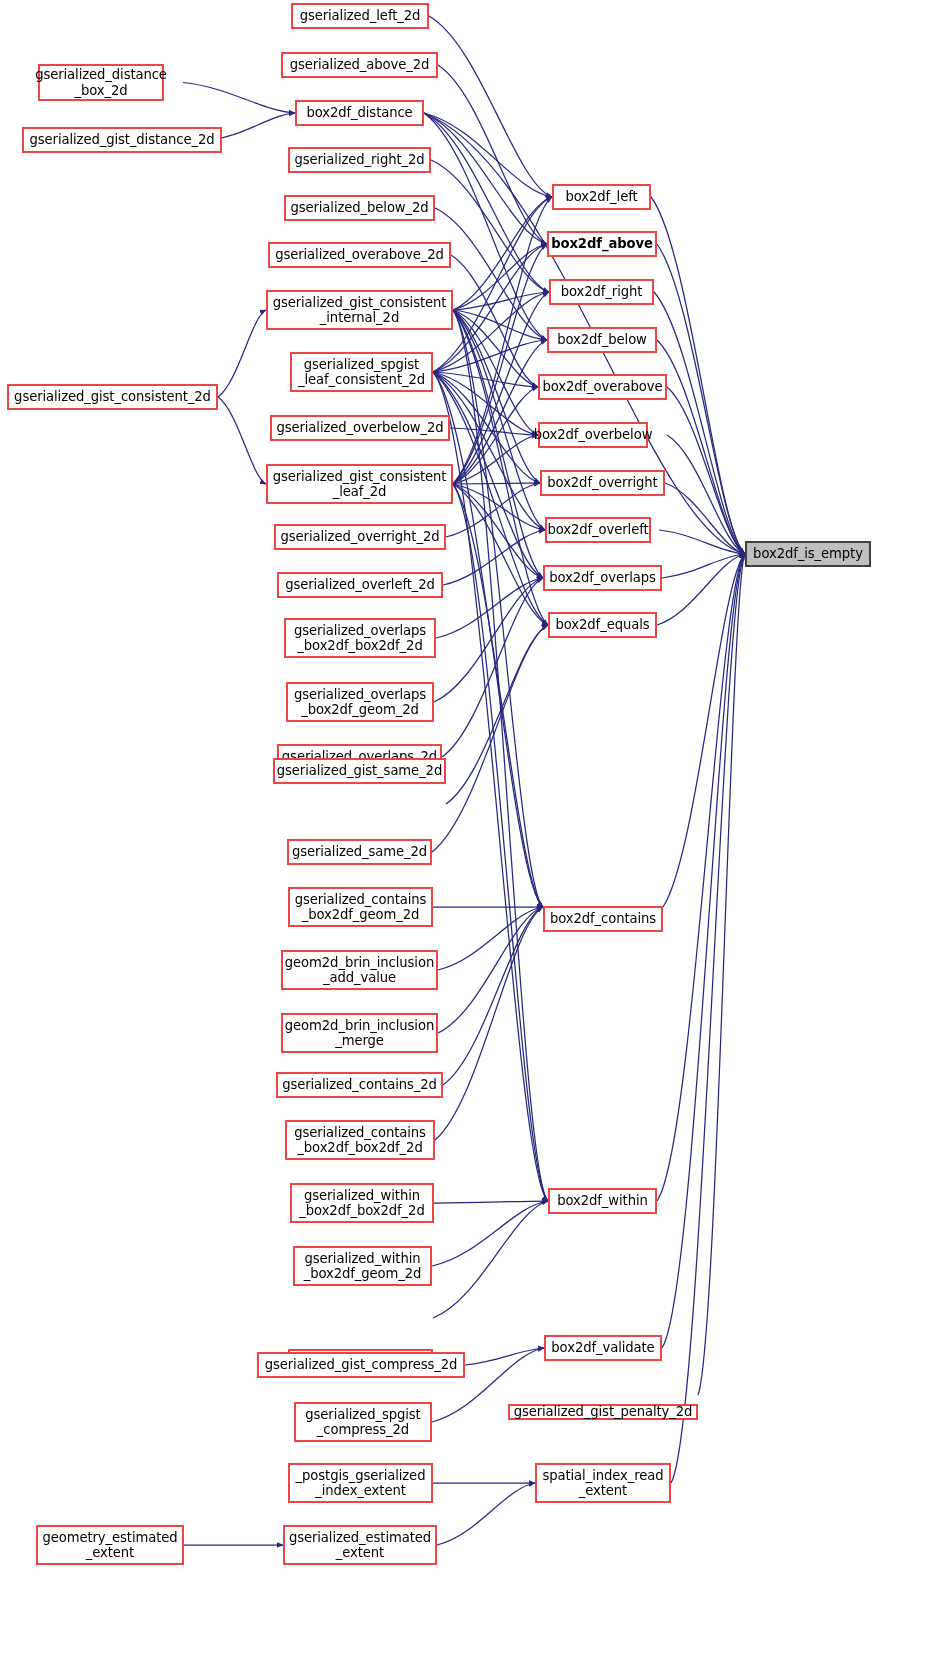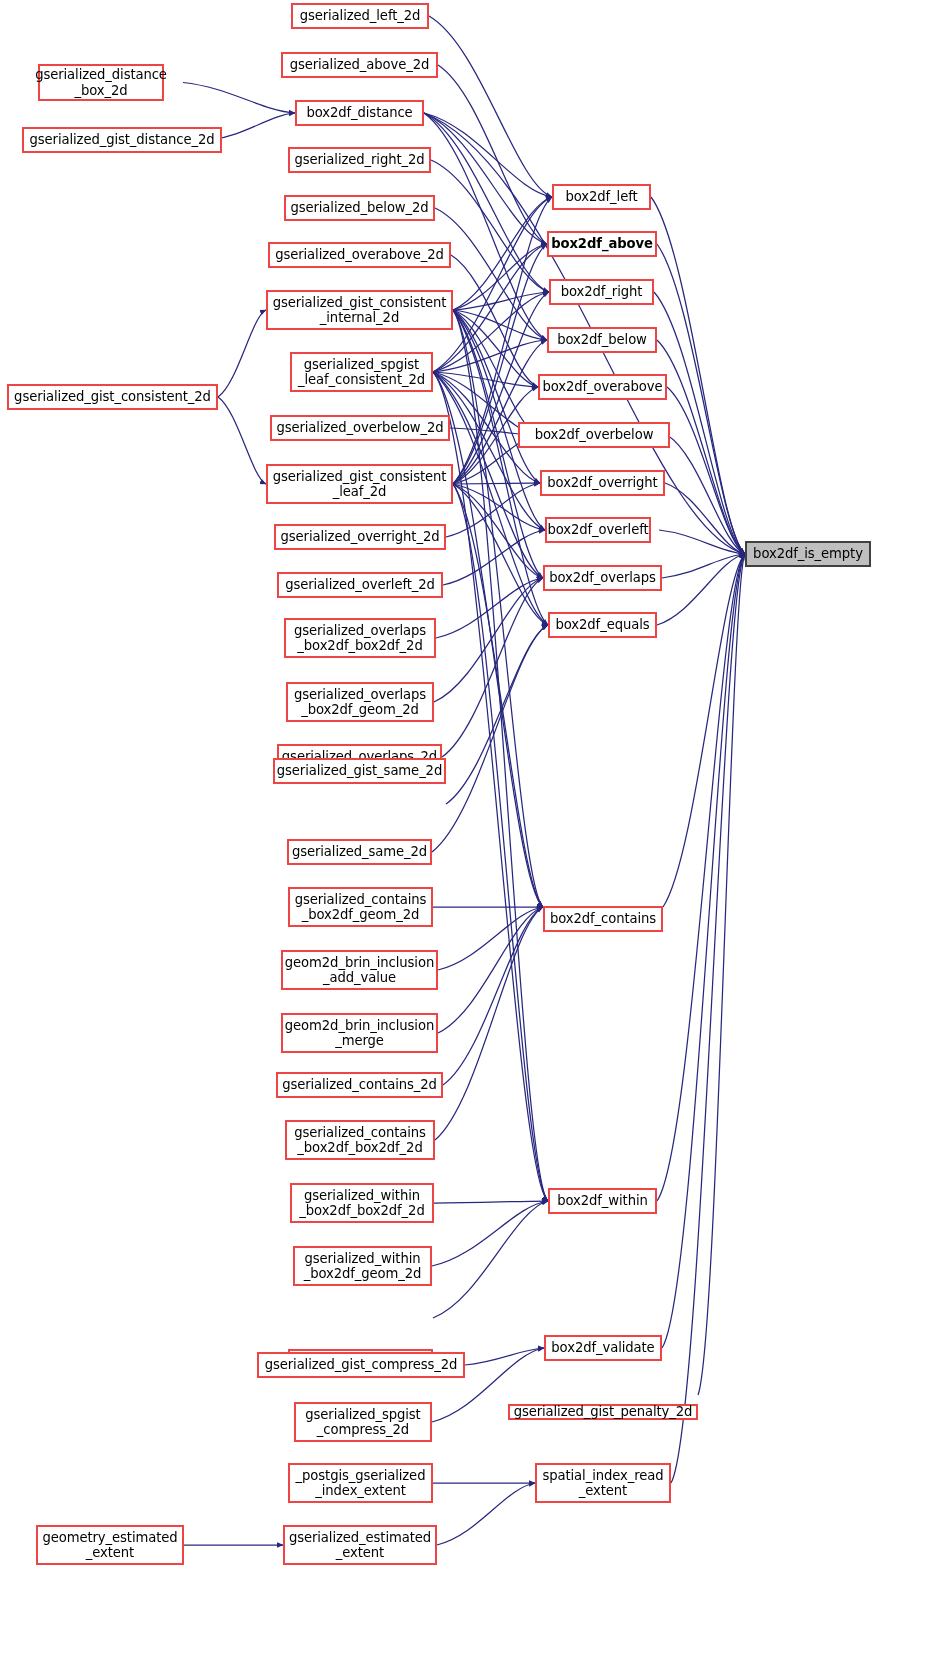--- a/index.html
+++ b/index.html
@@ -144,21 +144,21 @@
       <div class="node" style="left: 547px; top: 231px; width: 110px; height: 26px; font-weight: bold;">box2df_above</div>
       <div class="node" style="left: 268px; top: 242px; width: 183px; height: 26px;">gserialized_overabove_2d</div>
       <div class="node" style="left: 549px; top: 279px; width: 105px; height: 26px;">box2df_right</div>
       <div class="node" style="left: 266px; top: 290px; width: 187px; height: 40px;">gserialized_gist_consistent
 _internal_2d</div>
       <div class="node" style="left: 547px; top: 327px; width: 110px; height: 26px;">box2df_below</div>
       <div class="node" style="left: 290px; top: 352px; width: 143px; height: 40px;">gserialized_spgist
 _leaf_consistent_2d</div>
       <div class="node" style="left: 538px; top: 374px; width: 129px; height: 26px;">box2df_overabove</div>
       <div class="node" style="left: 270px; top: 415px; width: 180px; height: 26px;">gserialized_overbelow_2d</div>
-      <div class="node" style="left: 518px; top: 422px; width: 152px; height: 26px;">box2df_overbelow</div>
+      <div class="node" style="left: 538px; top: 422px; width: 110px; height: 26px;">box2df_overbelow</div>
       <div class="node" style="left: 7px; top: 384px; width: 211px; height: 26px;">gserialized_gist_consistent_2d</div>
       <div class="node" style="left: 266px; top: 464px; width: 187px; height: 40px;">gserialized_gist_consistent
 _leaf_2d</div>
       <div class="node" style="left: 540px; top: 470px; width: 125px; height: 26px;">box2df_overright</div>
       <div class="node" style="left: 274px; top: 524px; width: 172px; height: 26px;">gserialized_overright_2d</div>
       <div class="node" style="left: 545px; top: 517px; width: 106px; height: 26px;">box2df_overleft</div>
       <div class="node highlight" style="left: 745px; top: 541px; width: 126px; height: 26px;">box2df_is_empty</div>
       <div class="node" style="left: 277px; top: 572px; width: 166px; height: 26px;">gserialized_overleft_2d</div>
       <div class="node" style="left: 543px; top: 565px; width: 119px; height: 26px;">box2df_overlaps</div>
       <div class="node" style="left: 548px; top: 612px; width: 109px; height: 26px;">box2df_equals</div>

